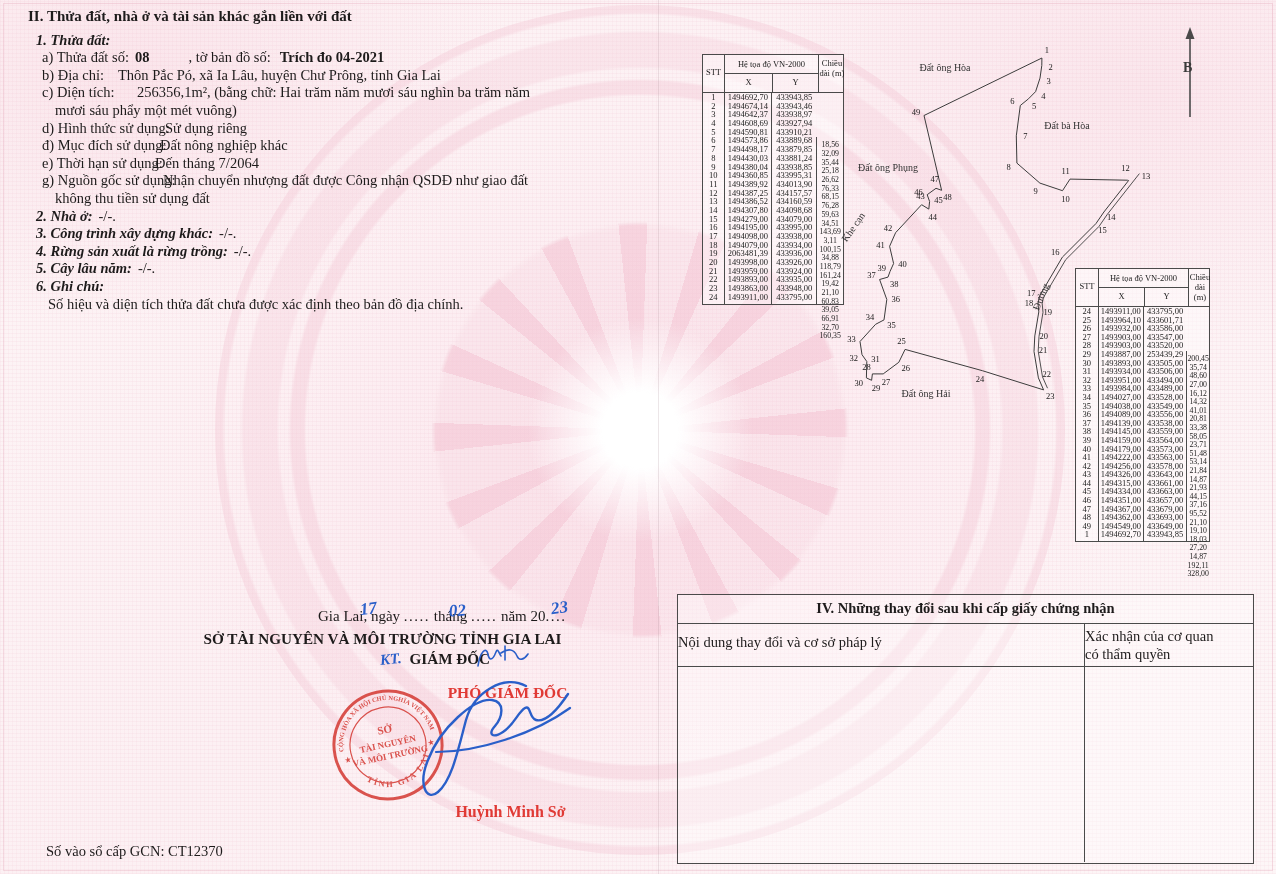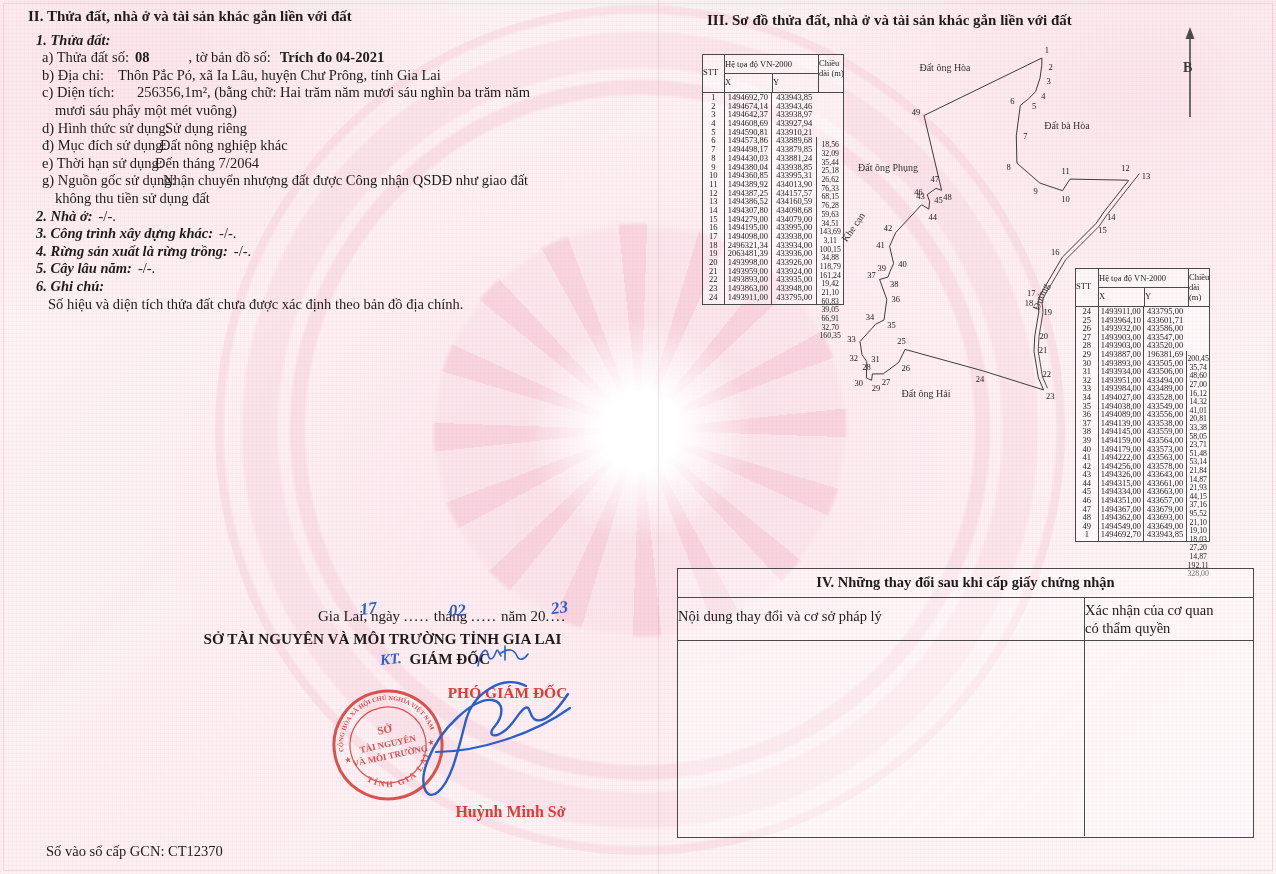--- a/index.html
+++ b/index.html
@@ -51,21 +51,21 @@
   .lw { display:inline-block; }
   .w-a{width:93px;} .w-b{width:76px;} .w-c{width:95px;} .w-d{width:123px;}
   .w-dd{width:118px;} .w-e{width:113px;} .w-g{width:121px;}
   .m67{margin-left:39px;} .m9{margin-left:9px;} .m6{margin-left:6px;}
   .mt6{margin-top:6px;}
 
   
   .s3-title { position:absolute; left:707px; top:12px; font-size:15px; font-weight:700; }
   .ctable { position:absolute; border:1px solid #4a4a4a; background:rgba(255,255,255,.45); font-size:8.5px; color:#222; }
   .thead { position:relative; border-bottom:1px solid #4a4a4a; }
-  .hc { position:absolute; top:0; }
+  .hc { position:absolute; top:0; text-align:center; }
   .hc.coord { border-left:1px solid #4a4a4a; border-bottom:1px solid #4a4a4a; padding-top:4px; }
   .hc.hx { border-left:1px solid #4a4a4a; padding-top:3px; }
   .hc.hy { border-left:1px solid #4a4a4a; padding-top:3px; }
   .hc.lenh { border-left:1px solid #4a4a4a; padding-top:3px; line-height:10px; }
   .hc.stt { padding-top:12px; }
   .tbody { position:relative; display:flex; }
   .bc { text-align:center; }
   .bc + .bc { border-left:1px solid #4a4a4a; }
   .bc.lenc { font-size:7.8px;margin-top:44px; }
 
@@ -79,21 +79,21 @@
   .org { position:absolute; left:190px; top:630px; width:385px; text-align:center; font-weight:700; font-size:15.2px; }
   .kt-line { position:absolute; left:320px; top:650px; width:230px; text-align:center; font-weight:700; font-size:15.2px; }
   .kt { color:#2a5fc9; font-style:italic; font-weight:600; display:inline-block; transform:rotate(-6deg); margin-right:8px; font-size:15px; }
   .pho { position:absolute; left:420px; top:684px; width:175px; text-align:center; color:#e03a35; font-weight:700; font-size:15.5px; }
   .signer { position:absolute; left:423px; top:803px; width:175px; text-align:center; color:#e03a35; font-weight:700; font-size:16px; }
   .stamp { position:absolute; left:330px; top:687px; width:116px; height:116px; transform:rotate(-12deg); opacity:.9; }
   .sig { position:absolute; left:408px; top:668px; width:180px; height:140px; }
   .uth { position:absolute; left:472px; top:640px; width:60px; height:36px; }
 
   
-  .s4 { position:absolute; left:677px; top:568px; width:577px; height:270px; border:1.2px solid #4a4a4a; background:rgba(255,255,255,.35); }
+  .s4 { position:absolute; left:677px; top:594px; width:577px; height:270px; border:1.2px solid #4a4a4a; background:rgba(255,255,255,.35); }
   .s4-title { height:29px; border-bottom:1px solid #4a4a4a; text-align:center; font-weight:700; font-size:14.5px; padding-top:5px; }
   .s4-head { position:relative; height:43px; border-bottom:1px solid #4a4a4a; display:flex; }
   .s4-c1 { width:406px; font-size:14.5px; padding-top:10px; }
   .s4-c2 { flex:1; border-left:1px solid #4a4a4a; text-align:left; font-size:14.5px; line-height:18px; padding-top:3px; }
   .s4-body { position:relative; height:195px; }
   .s4-vline { position:absolute; left:406px; top:0; bottom:0; border-left:1px solid #4a4a4a; }
 
   .footer { position:absolute; left:46px; top:843px; font-size:14.5px; }
 </style>
 </head>
@@ -132,21 +132,20 @@
     </div>
     <div class="ln cont">không thu tiền sử dụng đất</div>
     <div class="ln ind1"><span class="bi">2. Nhà ở:</span><span class="m6">-/-.</span></div>
     <div class="ln ind1"><span class="bi">3. Công trình xây dựng khác:</span><span class="m6">-/-.</span></div>
     <div class="ln ind1"><span class="bi">4. Rừng sản xuất là rừng trồng:</span><span class="m6">-/-.</span></div>
     <div class="ln ind1"><span class="bi">5. Cây lâu năm:</span><span class="m6">-/-.</span></div>
     <div class="ln ind1 bi">6. Ghi chú:</div>
     <div class="ln" style="padding-left:20px">Số hiệu và diện tích thửa đất chưa được xác định theo bản đồ địa chính.</div>
   </div>
 
-  <div class="s3-title">III. Sơ đồ thửa đất, nhà ở và tài sản khác gắn liền với đất</div>
 
   <div class="ctable" style="left:702px;top:54px;width:142px;">
       <div class="thead" style="height:38px">
         <div class="hc stt" style="left:0;width:21px;height:38px">STT</div>
         <div class="hc coord" style="left:21px;width:94px;height:19px">Hệ tọa độ VN-2000</div>
         <div class="hc hx" style="left:21px;top:19px;width:48px;height:19px">X</div>
         <div class="hc hy" style="left:69px;top:19px;width:46px;height:19px">Y</div>
         <div class="hc lenh" style="left:115px;width:27px;height:38px">Chiều<br>dài (m)</div>
       </div>
       <div class="tbody" style="height:210.8px">
@@ -187,21 +186,21 @@
           <div style="height:8.7px;line-height:8.7px">1494430,03</div>
           <div style="height:8.7px;line-height:8.7px">1494380,04</div>
           <div style="height:8.7px;line-height:8.7px">1494360,85</div>
           <div style="height:8.7px;line-height:8.7px">1494389,92</div>
           <div style="height:8.7px;line-height:8.7px">1494387,25</div>
           <div style="height:8.7px;line-height:8.7px">1494386,52</div>
           <div style="height:8.7px;line-height:8.7px">1494307,80</div>
           <div style="height:8.7px;line-height:8.7px">1494279,00</div>
           <div style="height:8.7px;line-height:8.7px">1494195,00</div>
           <div style="height:8.7px;line-height:8.7px">1494098,00</div>
-          <div style="height:8.7px;line-height:8.7px">2496321,34</div>
+          <div style="height:8.7px;line-height:8.7px">1494079,00</div>
           <div style="height:8.7px;line-height:8.7px">2063481,39</div>
           <div style="height:8.7px;line-height:8.7px">1493998,00</div>
           <div style="height:8.7px;line-height:8.7px">1493959,00</div>
           <div style="height:8.7px;line-height:8.7px">1493893,00</div>
           <div style="height:8.7px;line-height:8.7px">1493863,00</div>
           <div style="height:8.7px;line-height:8.7px">1493911,00</div>
         </div>
         <div class="bc" style="width:46px">
           <div style="height:8.7px;line-height:8.7px">433943,85</div>
           <div style="height:8.7px;line-height:8.7px">433943,46</div>
@@ -321,21 +320,21 @@
           <div style="height:8.6px;line-height:8.6px">1494362,00</div>
           <div style="height:8.6px;line-height:8.6px">1494549,00</div>
           <div style="height:8.6px;line-height:8.6px">1494692,70</div>
         </div>
         <div class="bc" style="width:44px">
           <div style="height:8.6px;line-height:8.6px">433795,00</div>
           <div style="height:8.6px;line-height:8.6px">433601,71</div>
           <div style="height:8.6px;line-height:8.6px">433586,00</div>
           <div style="height:8.6px;line-height:8.6px">433547,00</div>
           <div style="height:8.6px;line-height:8.6px">433520,00</div>
-          <div style="height:8.6px;line-height:8.6px">196381,69</div>
+          <div style="height:8.6px;line-height:8.6px">253439,29</div>
           <div style="height:8.6px;line-height:8.6px">433505,00</div>
           <div style="height:8.6px;line-height:8.6px">433506,00</div>
           <div style="height:8.6px;line-height:8.6px">433494,00</div>
           <div style="height:8.6px;line-height:8.6px">433489,00</div>
           <div style="height:8.6px;line-height:8.6px">433528,00</div>
           <div style="height:8.6px;line-height:8.6px">433549,00</div>
           <div style="height:8.6px;line-height:8.6px">433556,00</div>
           <div style="height:8.6px;line-height:8.6px">433538,00</div>
           <div style="height:8.6px;line-height:8.6px">433559,00</div>
           <div style="height:8.6px;line-height:8.6px">433564,00</div>

